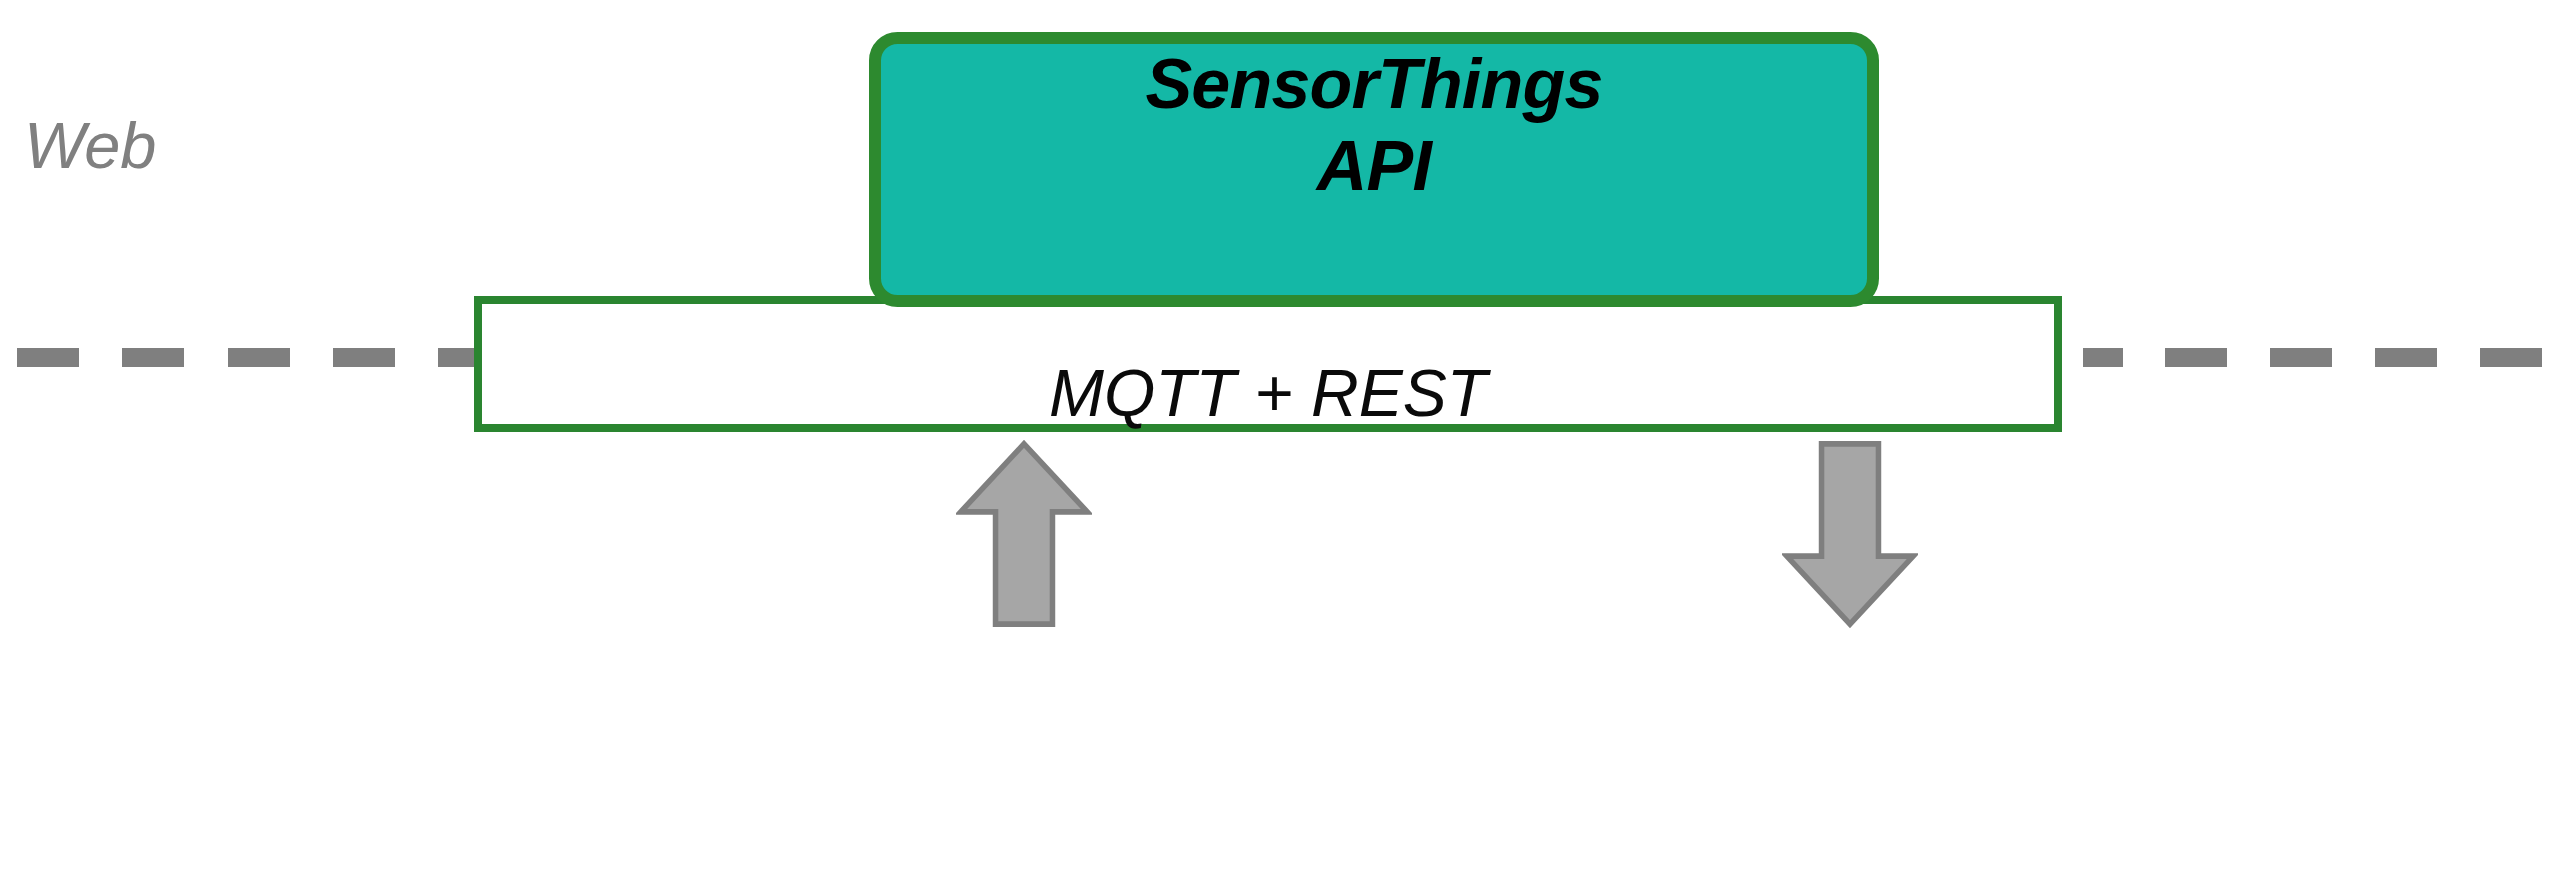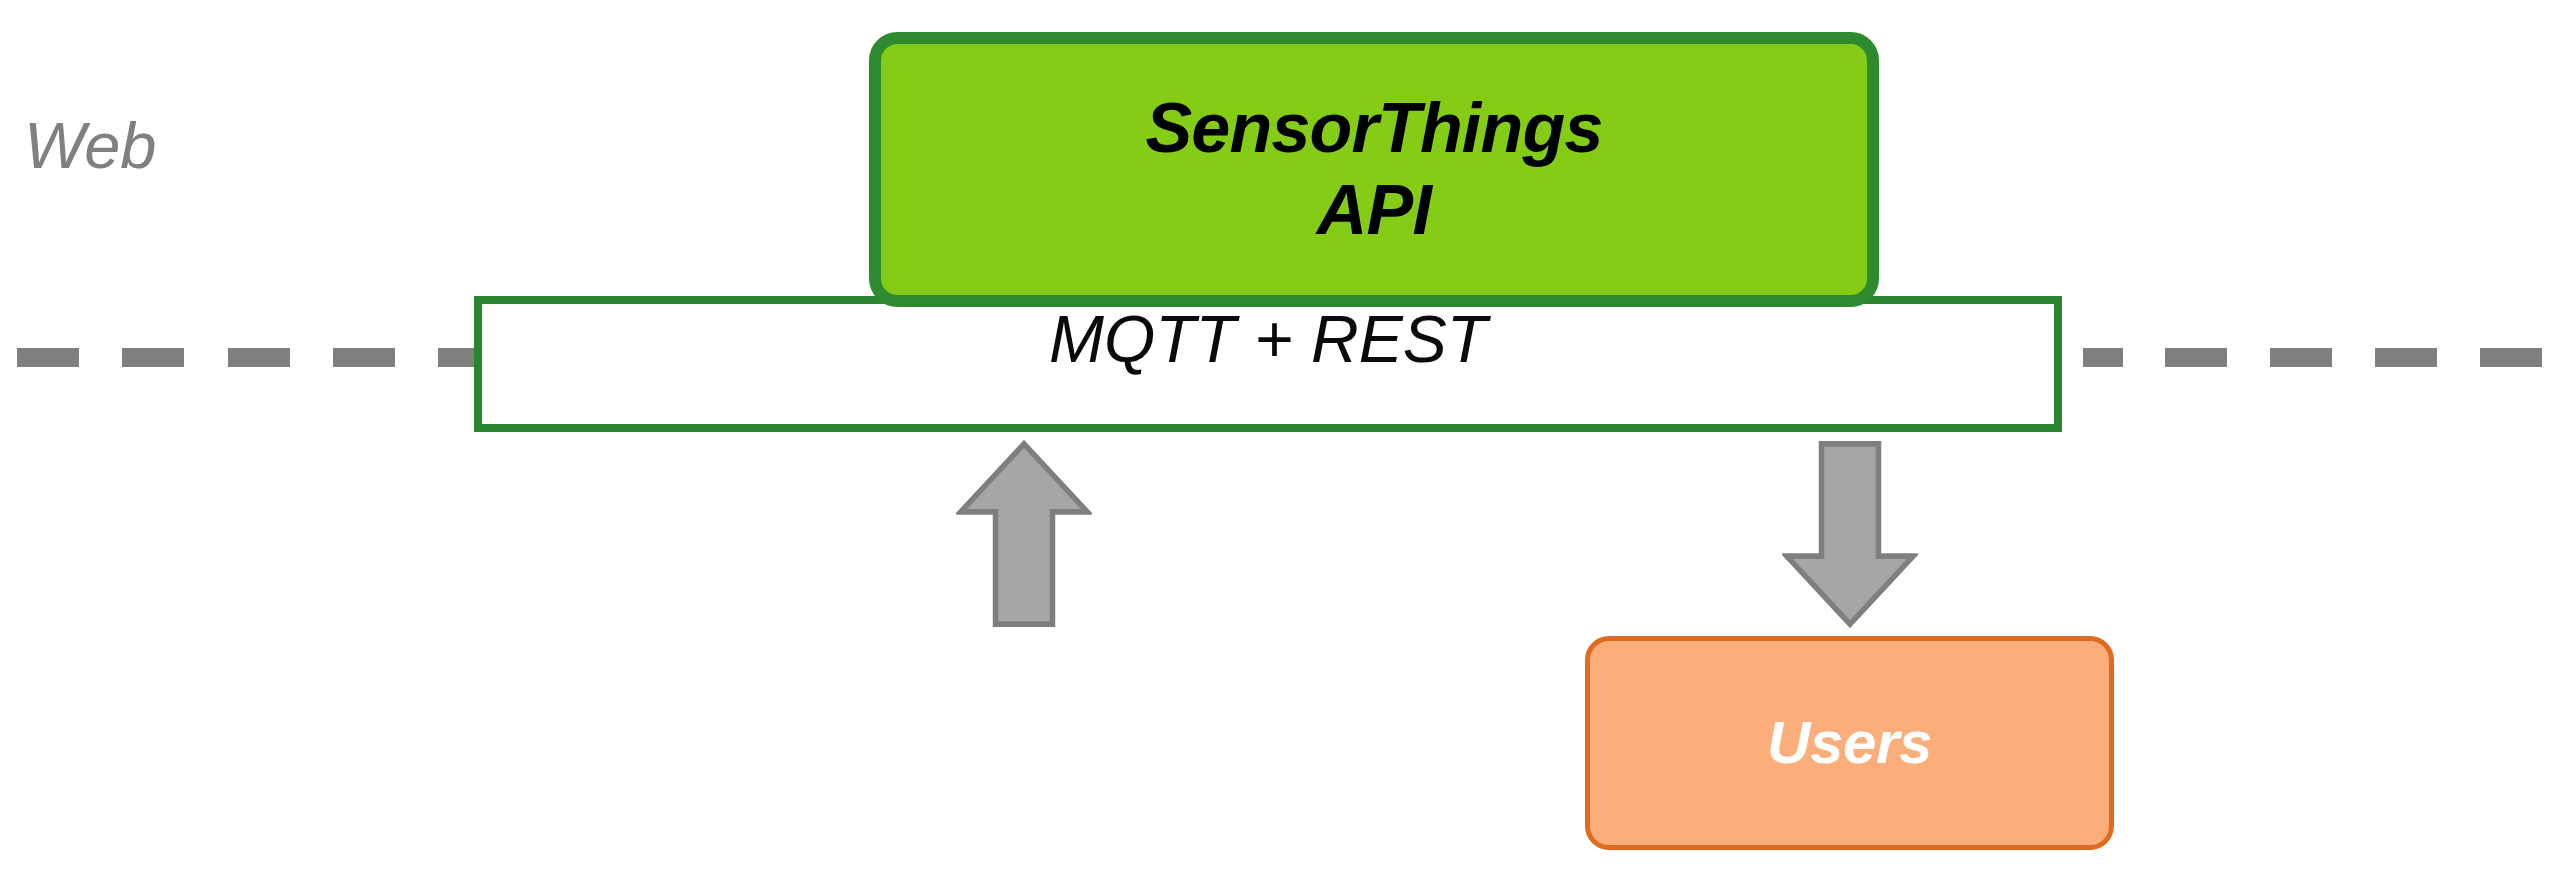--- a/index.html
+++ b/index.html
@@ -54,48 +54,47 @@
   #mqtt-bar {
     position: absolute;
     left: 474px;
     top: 296px;
     width: 1588px;
     height: 136px;
     box-sizing: border-box;
     background: #ffffff;
     border: 8.7px solid #2a8530;
     display: flex;
-    align-items: flex-start;
+    align-items: flex-end;
     justify-content: center;
     z-index: 3;
   }
   #mqtt-bar-label {
     font-size: 66px;
     line-height: 1;
     color: #0a0a0a;
     font-weight: 400;
     white-space: nowrap;
     transform: translateY(2.4px);
   }
 
   
   #sensorthings-box {
     position: absolute;
     left: 869px;
     top: 32px;
     width: 1010px;
     height: 275px;
     box-sizing: border-box;
-    background: #84cc16;
+    background: #14b8a6;
     border: 12.7px solid #2d8a2f;
     border-radius: 28.5px;
     display: flex;
     flex-direction: column;
     align-items: center;
-    justify-content: center;
     z-index: 4;
   }
   #sensorthings-box-label {
     font-size: 70px;
     line-height: 1.17;
     font-weight: bold;
     color: #000000;
     text-align: center;
     white-space: pre-line;
     letter-spacing: -0.8px;
@@ -174,18 +173,15 @@
     </svg>
   </div>
 
   <div class="flow-arrow" id="arrow-down">
     <svg width="136" height="190" viewBox="0 0 172 240" xmlns="http://www.w3.org/2000/svg">
       <polygon points="86,234 166,148 122,148 122,6 50,6 50,148 6,148" fill="#a6a6a6" stroke="#7f7f7f" stroke-width="7" stroke-linejoin="miter"></polygon>
     </svg>
   </div>
 
 
-  <div class="entity-box" id="users-box">
-    <span class="entity-label">Users</span>
-  </div>
 
 </div>
 
 
 </body></html>

